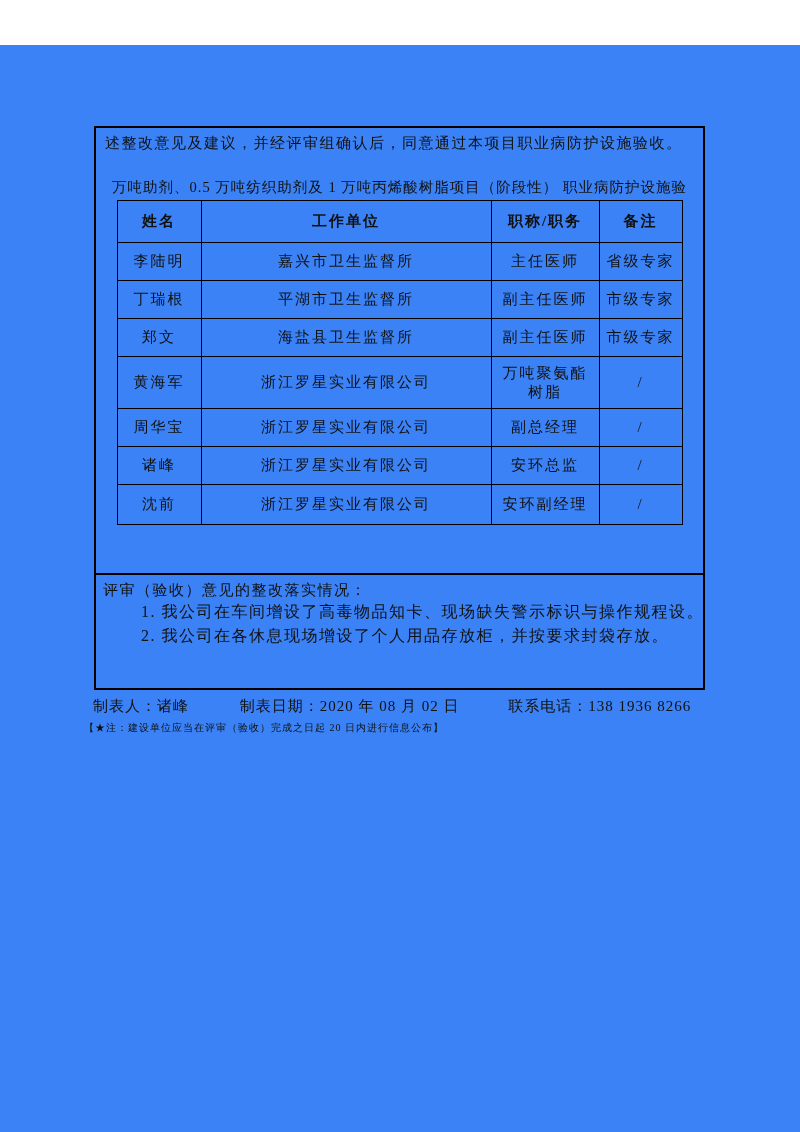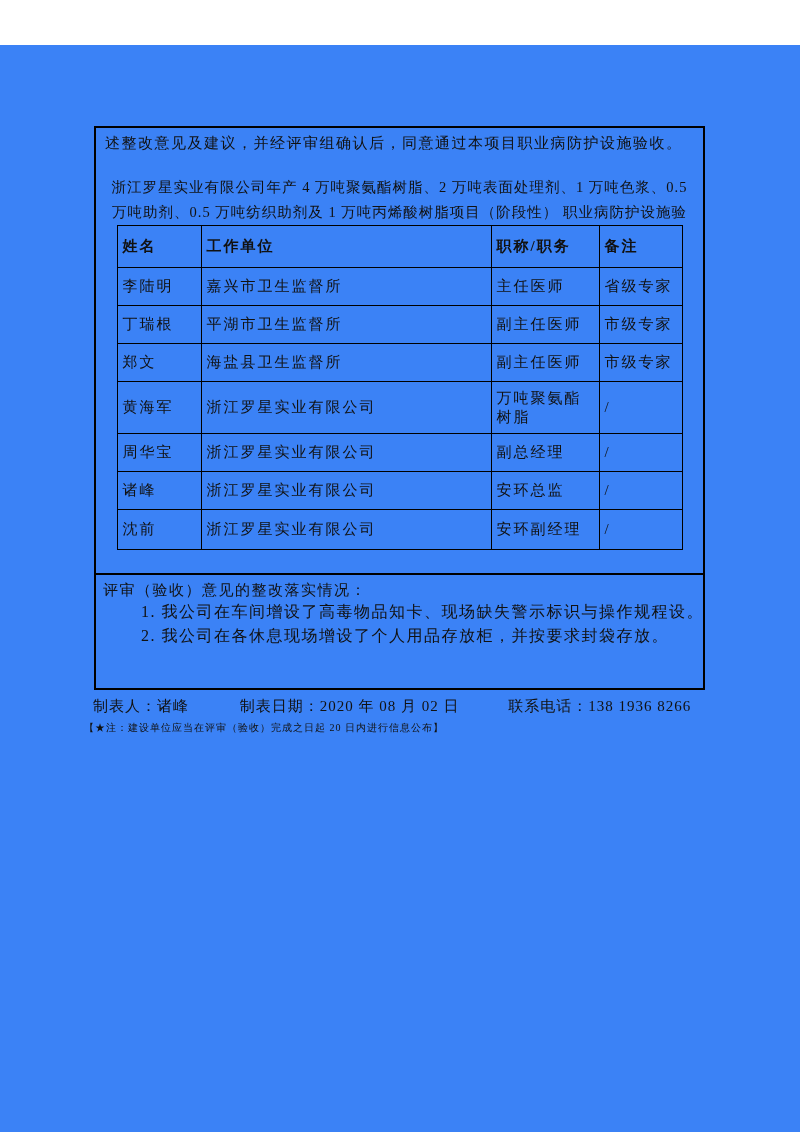--- a/index.html
+++ b/index.html
@@ -49,21 +49,21 @@
     line-height: 25px;
   }
   table.personnel {
     border-collapse: collapse;
     table-layout: fixed;
     width: 565px;
     margin: 0 auto;
   }
   table.personnel td, table.personnel th {
     border: 1.5px solid #000000;
-    text-align: left;
+    text-align: center;
     vertical-align: middle;
     font-size: 15px;
     letter-spacing: 2px;
     padding: 0 5px;
     overflow: hidden;
   }
   table.personnel th { font-weight: bold; }
   .col-name   { width: 84px; }
   .col-unit   { width: 290px; }
   .col-title  { width: 108px; }
@@ -117,21 +117,20 @@
 <body>
 
 <div class="page">
 
   <div class="form-box">
 
     <div class="section-top">
       <div class="intro-line">述整改意见及建议，并经评审组确认后，同意通过本项目职业病防护设施验收。</div>
 
       <div class="project-title">
-        <div class="title-line">浙江罗星实业有限公司年产 4 万吨聚氨酯树脂、2 万吨表面处理剂、1 万吨色浆、0.5</div>
         <div class="title-line">万吨助剂、0.5 万吨纺织助剂及 1 万吨丙烯酸树脂项目（阶段性） 职业病防护设施验</div>
       </div>
 
       <table class="personnel">
         <colgroup>
           <col class="col-name">
             <col class="col-unit">
             <col class="col-title">
             <col class="col-remark">
         </colgroup>

